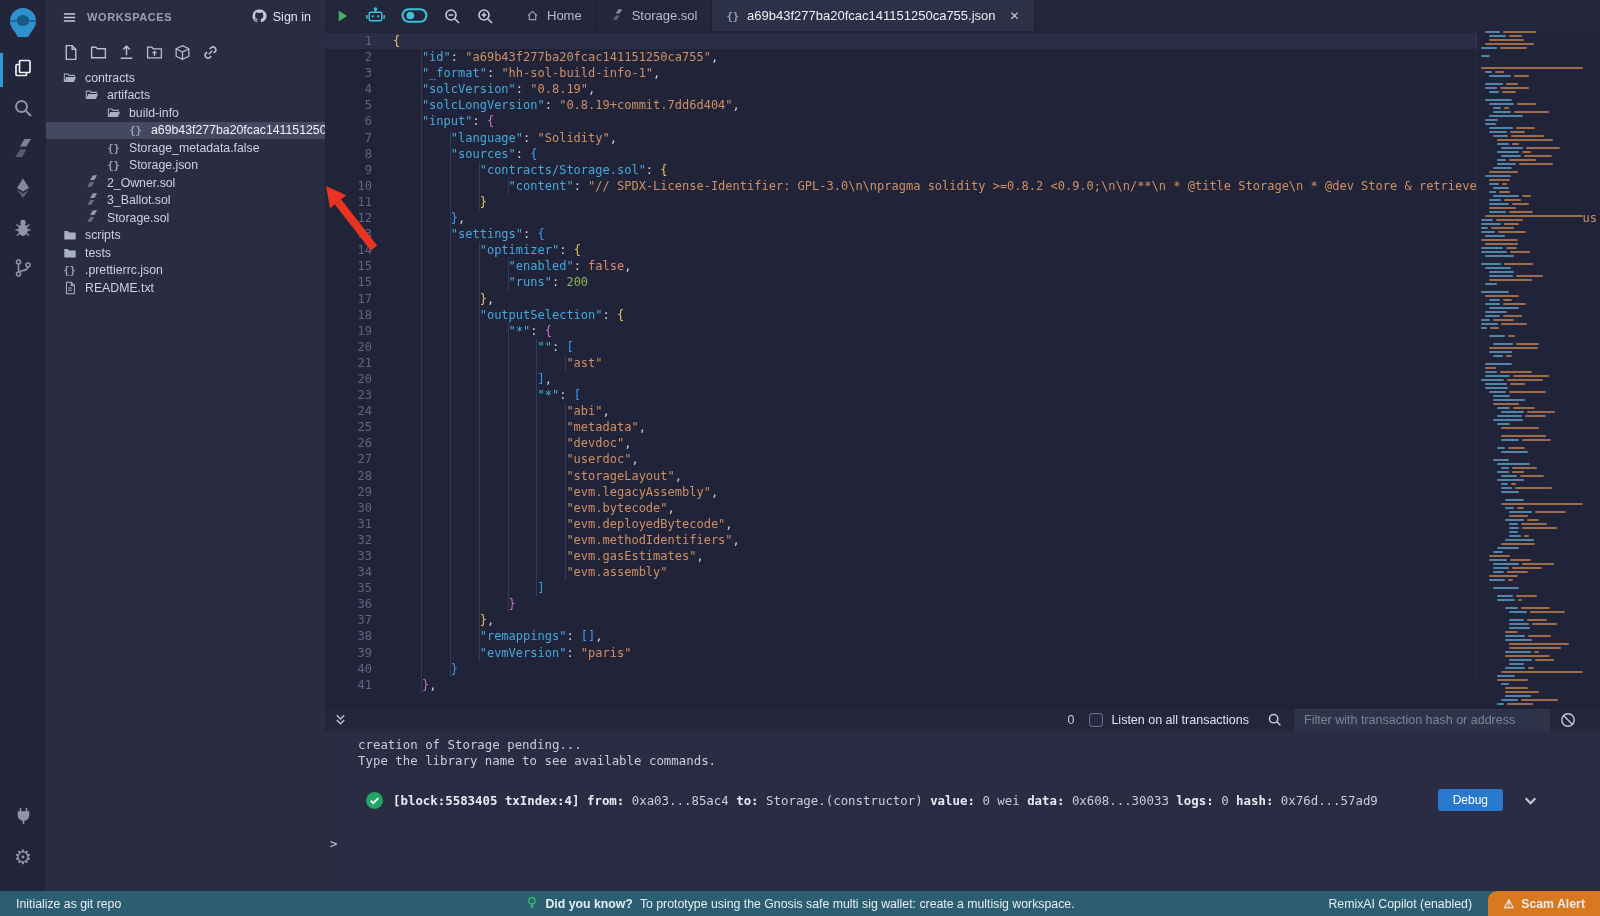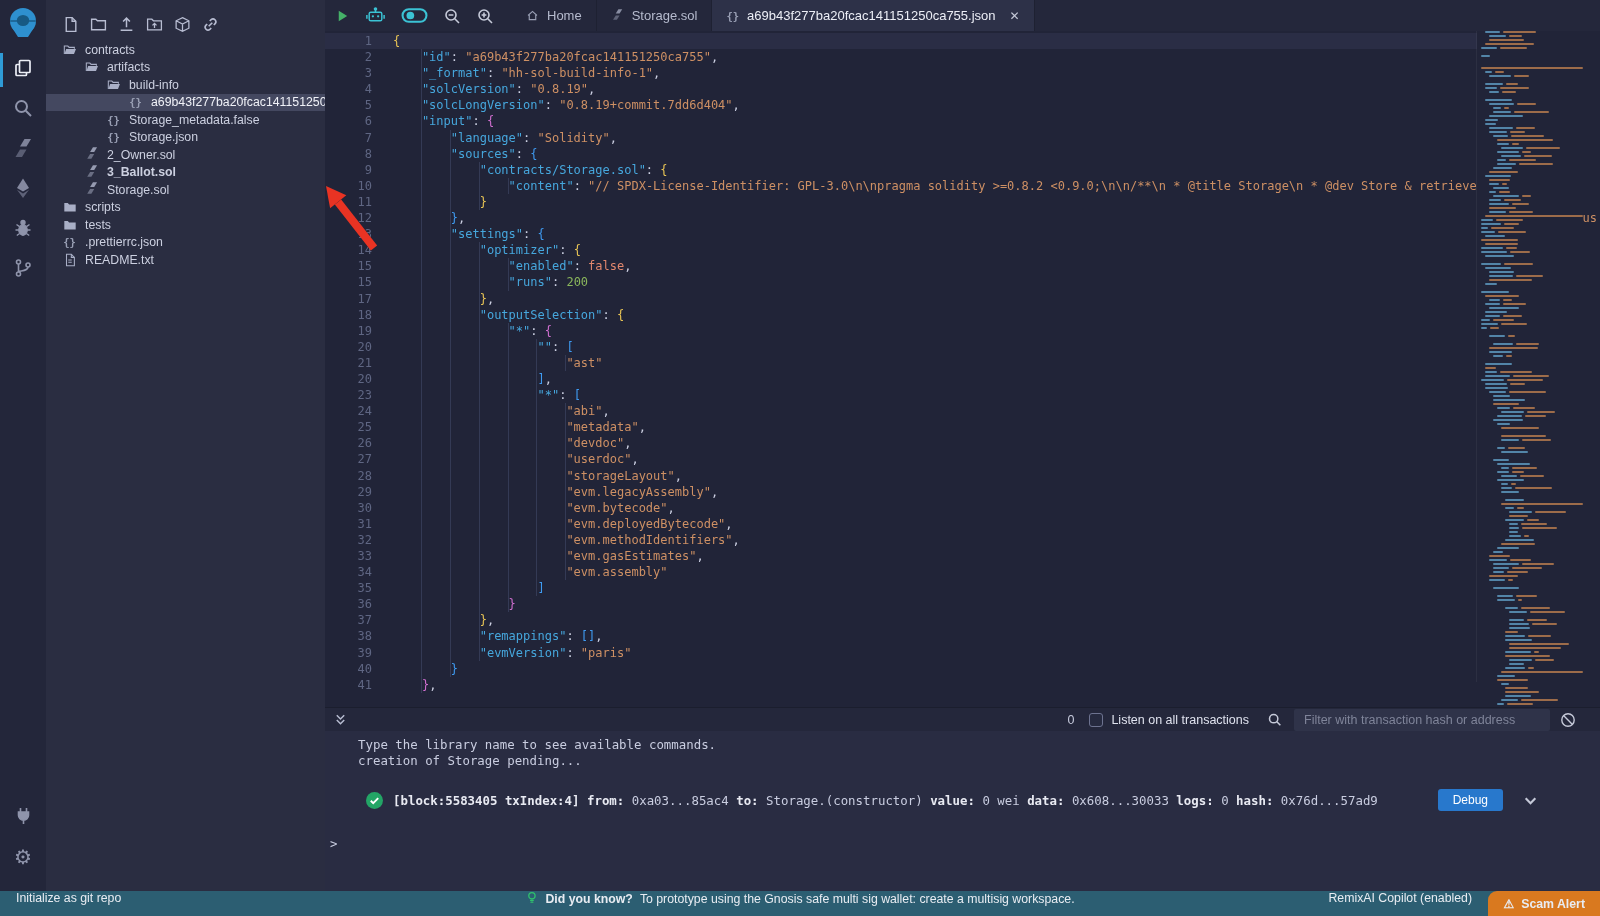--- a/index.html
+++ b/index.html
@@ -106,21 +106,21 @@
   #tx-row .ok-circle svg{width:17px;height:17px;}
   #tx-text{white-space:nowrap;overflow:hidden;max-width:1040px;}
   #tx-text .b{font-weight:bold;color:#e8eaf2;}
   .debug-btn{position:absolute;right:97px;top:-3px;background:#2878cc;color:#fff;font-size:12px;
     font-family:"Liberation Sans",sans-serif;padding:4px 15px;border-radius:3px;border:none;cursor:pointer;}
   .tx-chev{position:absolute;right:62px;top:1px;color:#c5c9d8;cursor:pointer;display:flex;}
   #term-prompt{margin:27px 0 0 5px;color:#c9cde0;}
 
   
   #status-bar{position:absolute;left:0;right:0;bottom:0;height:25px;background:#2c5e72;color:#e8ecf2;
-    font-size:12.3px;display:flex;}
+    font-size:12.3px;display:flex;align-items:center;}
   .sb-left{margin-left:16px;cursor:pointer;}
   .sb-tip{position:absolute;left:50%;transform:translateX(-50%);display:flex;align-items:center;gap:7px;white-space:nowrap;}
   .sb-tip svg{width:13px;height:13px;}
   .sb-tip .tip-b{font-weight:bold;}
   .sb-copilot{position:absolute;right:128px;cursor:pointer;}
   .sb-scam{position:absolute;right:0;top:0;bottom:0;background:#d9791f;border-top-left-radius:9px;
     display:flex;align-items:center;gap:7px;padding:0 15px;font-weight:bold;cursor:pointer;}
   .warn-glyph{font-size:12px;}
 </style>
 </head>
@@ -186,20 +186,32 @@
               <path d="M11.5 16.5v3.5" fill="none"></path>
             </svg></span>
         </div>
         <div class="act-item">
           <span><span class="gear-glyph">⚙</span></span>
         </div>
       </div>
   </div>
 
   <div id="side-panel">
+    <div class="ws-row">
+      <span class="ws-burger"><svg viewBox="0 0 16 16" stroke="currentColor" stroke-width="1.7" fill="none">
+            <path d="M2 4.2h12M2 8h12M2 11.8h12"></path>
+          </svg></span>
+      <span class="ws-label">WORKSPACES</span>
+      <span class="signin">
+        <span><svg viewBox="0 0 16 16" fill="currentColor">
+              <path d="M8 1.6a6.4 6.4 0 0 0-2 12.5c.3 0 .4-.2.4-.3v-1.1c-1.8.4-2.2-.9-2.2-.9-.3-.7-.7-.9-.7-.9-.6-.4 0-.4 0-.4.7 0 1 .7 1 .7.6 1 1.6.7 2 .6 0-.4.2-.7.4-.9-1.4-.2-2.9-.7-2.9-3.2 0-.7.2-1.3.7-1.7-.1-.2-.3-.8.1-1.7 0 0 .5-.2 1.8.7a6 6 0 0 1 3.2 0c1.2-.9 1.8-.7 1.8-.7.4.9.1 1.5.1 1.7.4.4.7 1 .7 1.7 0 2.5-1.5 3-2.9 3.2.2.2.4.6.4 1.2v1.8c0 .2.1.4.4.3A6.4 6.4 0 0 0 8 1.6z"></path>
+            </svg></span>
+        <span>Sign in</span>
+      </span>
+    </div>
     <div class="fe-actions">
       <span class="fa"><svg viewBox="0 0 16 16" fill="none" stroke="currentColor" stroke-width="1.3">
             <path d="M4 1.5h5.5L13 5v9.5H4z"></path>
             <path d="M9.5 1.5V5H13"></path>
           </svg></span>
       <span class="fa"><svg viewBox="0 0 16 16" fill="none" stroke="currentColor" stroke-width="1.3">
             <path d="M1.5 13V3h4L7 4.5h7.5V13z"></path>
           </svg></span>
       <span class="fa"><svg viewBox="0 0 16 16" fill="none" stroke="currentColor" stroke-width="1.4">
             <path d="M8 10.5V2.5M4.8 5.2 8 2l3.2 3.2M2.5 13.5h11"></path>
@@ -265,21 +277,21 @@
         </div>
         <div class="tree-row" style="padding-left: 38px;">
           <span class="ti">
             <span class="sol-glyph"><svg viewBox="0 0 22 22" fill="currentColor">
                 <path d="M12.5 2h6.5l-4.5 7.5h-6.5z" opacity=".85"></path>
                 <path d="M8 12.5h6.5L10 20H3.5z" opacity=".5"></path>
               </svg></span>
           </span>
           <span class="tree-label">2_Owner.sol</span>
         </div>
-        <div class="tree-row" style="padding-left: 38px; font-weight: bold;">
+        <div class="tree-row" style="padding-left: 38px;">
           <span class="ti">
             <span class="sol-glyph"><svg viewBox="0 0 22 22" fill="currentColor">
                 <path d="M12.5 2h6.5l-4.5 7.5h-6.5z" opacity=".85"></path>
                 <path d="M8 12.5h6.5L10 20H3.5z" opacity=".5"></path>
               </svg></span>
           </span>
           <span class="tree-label">3_Ballot.sol</span>
         </div>
         <div class="tree-row" style="padding-left: 38px;">
           <span class="ti">
@@ -1061,22 +1073,22 @@
             <svg width="16" height="16" viewBox="0 0 16 16" fill="none" stroke="currentColor" stroke-width="1.4">
               <circle cx="8" cy="8" r="6.2"></circle>
               <path d="M3.8 3.8l8.4 8.4"></path>
             </svg>
           </span>
       </div>
     </div>
 
     <div id="terminal">
       <div id="term-lines">
+          <div>creation of Storage pending...</div>
           <div>Type the library name to see available commands.</div>
-          <div>creation of Storage pending...</div>
         </div>
       <div id="tx-row">
         <span class="ok-circle">
             <svg viewBox="0 0 16 16">
               <circle cx="8" cy="8" r="8" fill="#23a566"></circle>
               <path d="M4.5 8.2l2.3 2.3 4.7-4.7" stroke="#fff" stroke-width="1.8" fill="none"></path>
             </svg>
           </span>
         <span id="tx-text"><span class="b">[block:5583405 txIndex:4]</span><span>  </span><span class="b">from:</span><span> 0xa03...85ac4 </span><span class="b">to:</span><span> Storage.(constructor) </span><span class="b">value:</span><span> 0 wei </span><span class="b">data:</span><span> 0x608...30033 </span><span class="b">logs:</span><span> 0 </span><span class="b">hash:</span><span> 0x76d...57ad9</span></span>
         <button class="debug-btn">Debug</button>

